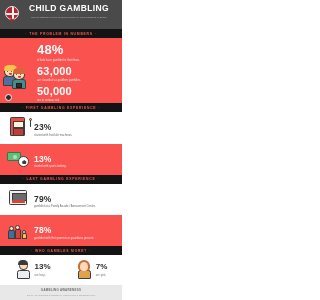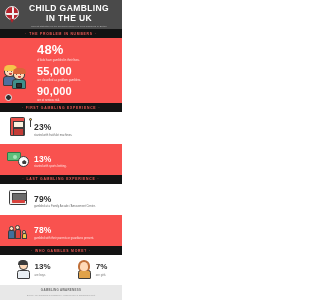--- a/index.html
+++ b/index.html
@@ -397,21 +397,20 @@
 
 <div class="infographic">
 
   <div class="header">
     <div class="crest">
       <div class="crest-circle"></div>
       <div class="crest-pin"></div>
     </div>
     <div class="header-text">
       <div class="header-title">CHILD GAMBLING</div>
-      <div class="header-title">IN THE UK</div>
       <div class="header-sub">Recent statistics on the growing problem of child gambling in Britain</div>
     </div>
   </div>
 
   <div class="banner">
     <span class="dash">·</span><span>THE PROBLEM IN NUMBERS</span><span class="dash">·</span>
   </div>
 
   <div class="panel-red numbers">
     <div class="kids">
@@ -432,23 +431,23 @@
         <div class="k-mouth"></div>
         <div class="k-phone"></div>
       </div>
       <div class="kid kid-small">
         <div class="coin-small"></div>
       </div>
     </div>
     <div class="nums-inner">
       <div class="stat-big">48%</div>
       <div class="stat-cap">of kids have gambled in their lives.</div>
-      <div class="stat-big sm">55,000</div>
+      <div class="stat-big sm">63,000</div>
       <div class="stat-cap">are classified as problem gamblers.</div>
-      <div class="stat-big sm">90,000</div>
+      <div class="stat-big sm">50,000</div>
       <div class="stat-cap">are at serious risk.</div>
     </div>
   </div>
 
   <div class="banner">
     <span class="dash">·</span><span>FIRST GAMBLING EXPERIENCE</span><span class="dash">·</span>
   </div>
 
   <div class="stat-row panel-white on-white">
     <div class="stat-icon">

